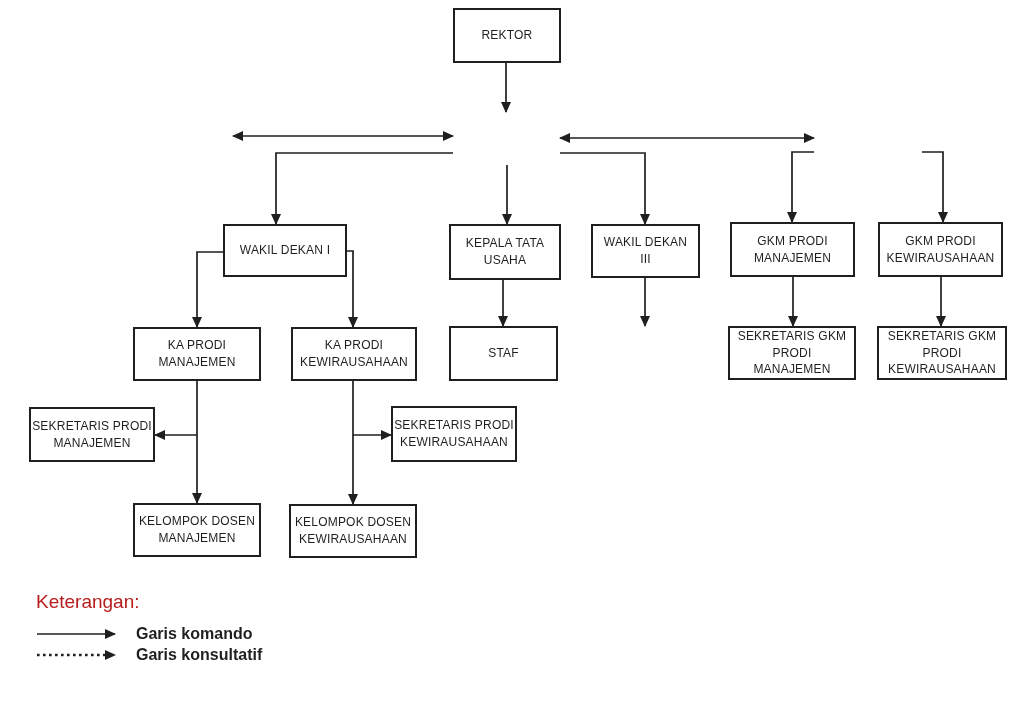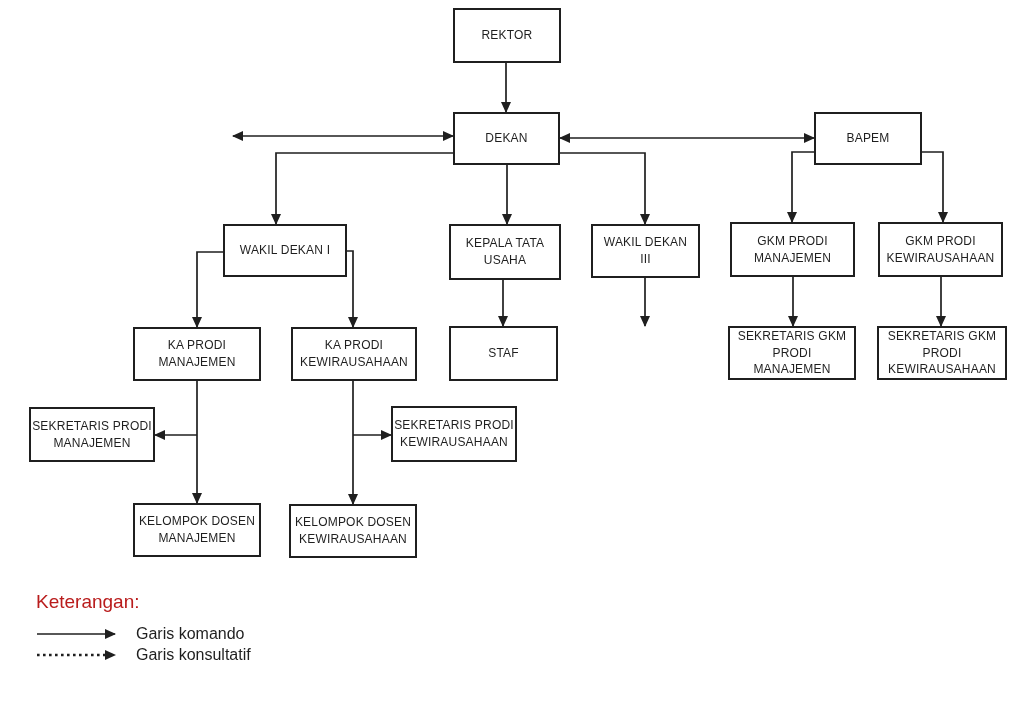--- a/index.html
+++ b/index.html
@@ -11,21 +11,21 @@
   .node{
     position:absolute;box-sizing:border-box;border:2px solid #1f1f1f;background:#ffffff;
     display:flex;align-items:center;justify-content:center;
   }
   .lbl{
     white-space:pre-line;text-align:center;font-size:12px;line-height:1.4;
     letter-spacing:.2px;color:#1f1f1f;
   }
   #legend{position:absolute;left:36px;top:591px;}
   .legend-title{font-size:19px;color:#b91c1c;margin:0 0 13px 0;}
-  .legend-row{display:flex;align-items:center;margin-top:5px;height:16px;}
+  .legend-row{display:flex;align-items:center;margin-top:5px;height:16px;font-weight:bold;}
   .legend-row svg{display:block;margin-right:10px;}
   .legend-label{font-size:16px;color:#1f1f1f;}
 </style>
 </head>
 <body>
 
 <div id="stage">
 
   <svg id="edges" viewBox="0 0 1024 709" xmlns="http://www.w3.org/2000/svg">
     <defs>
@@ -50,26 +50,20 @@
       <path d="M941,277 V326" marker-end="url(#ah)"></path>
       <path d="M197,381 V503" marker-end="url(#ah)"></path>
       <path d="M197,435 H155" marker-end="url(#ah)"></path>
       <path d="M353,381 V504" marker-end="url(#ah)"></path>
       <path d="M353,435 H391" marker-end="url(#ah)"></path>
     </g>
   </svg>
 
   <div class="node" style="left:453px;top:8px;width:108px;height:55px">
     <span class="lbl">REKTOR</span>
-  </div>
-  <div class="node" style="left:453px;top:112px;width:107px;height:53px">
-    <span class="lbl">DEKAN</span>
-  </div>
-  <div class="node" style="left:814px;top:112px;width:108px;height:53px">
-    <span class="lbl">BAPEM</span>
   </div>
 
   <div class="node" style="left:223px;top:224px;width:124px;height:53px">
     <span class="lbl">WAKIL DEKAN I</span>
   </div>
   <div class="node" style="left:449px;top:224px;width:112px;height:56px">
     <span class="lbl">KEPALA TATA
 USAHA</span>
   </div>
   <div class="node" style="left:591px;top:224px;width:109px;height:54px">

